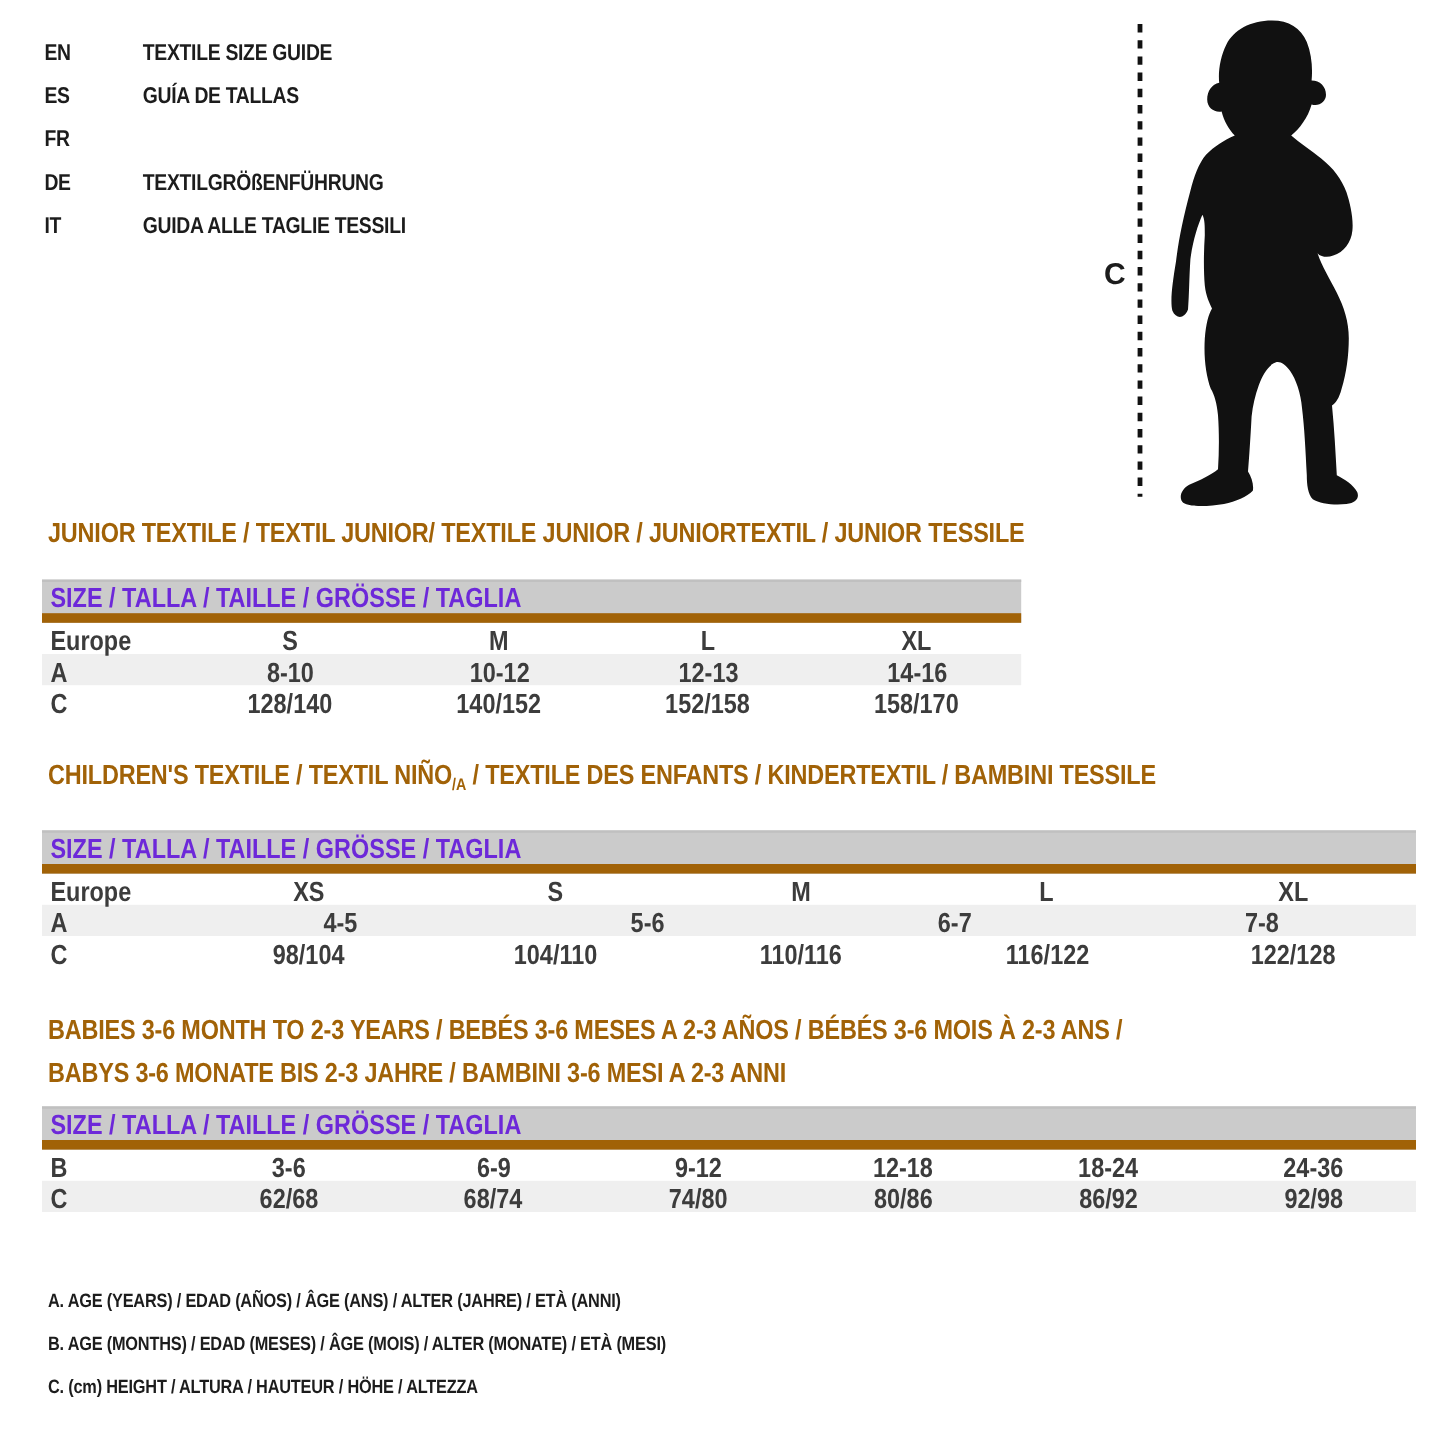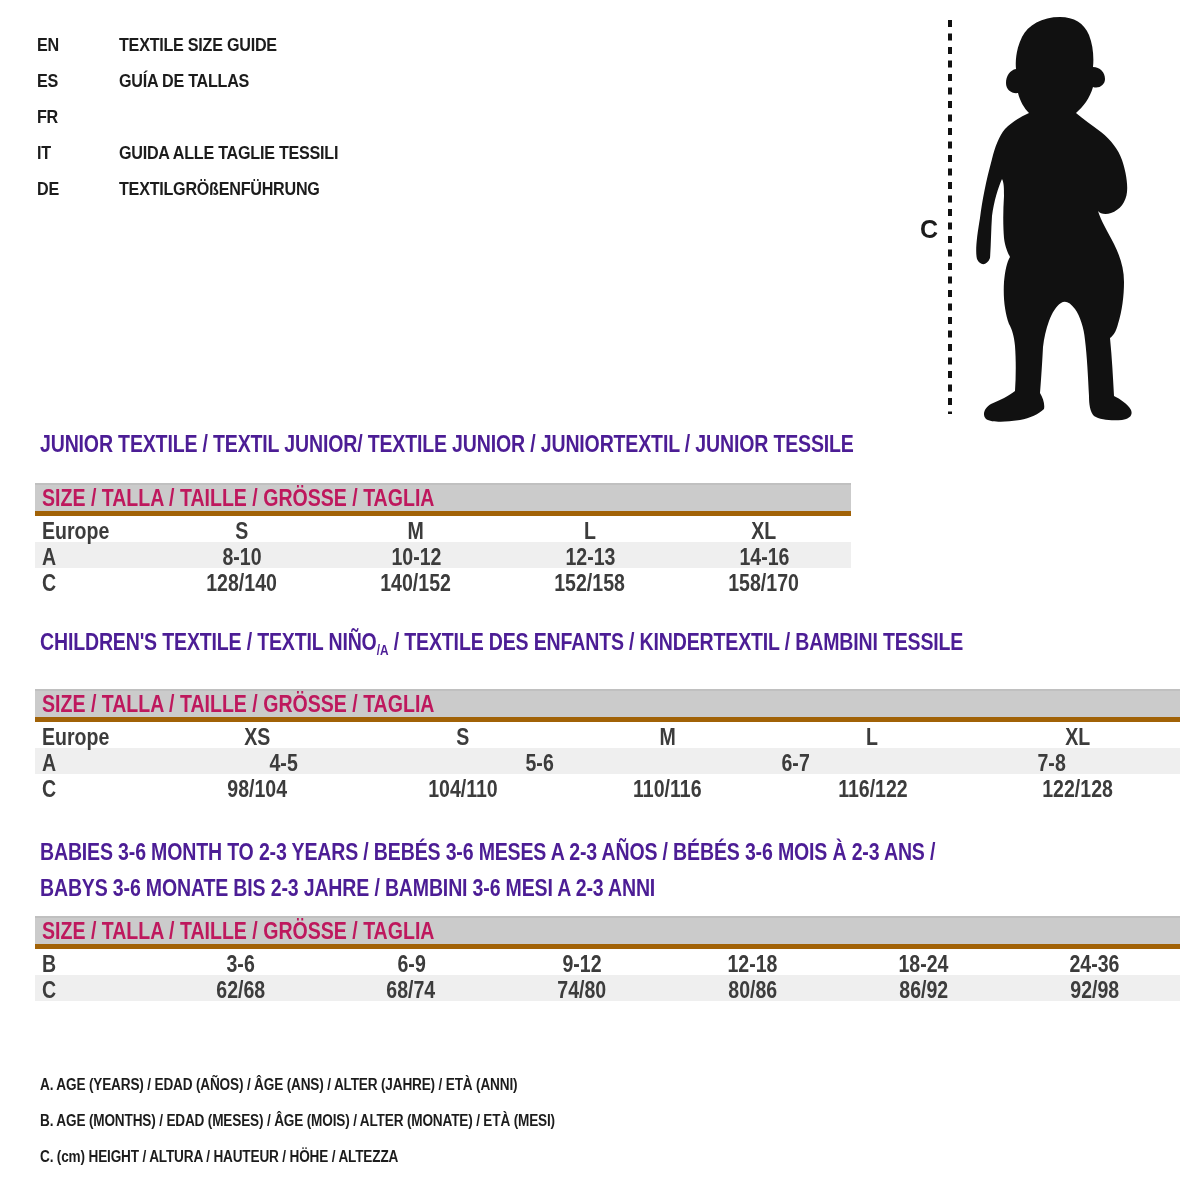--- a/index.html
+++ b/index.html
@@ -23,29 +23,29 @@
   .c-label{position:absolute;left:15px;top:203px;font-size:25px;}
 
   
   .content{position:absolute;left:35px;top:433px;width:1145px;}
   .size-section{width:1145px;}
   .size-section:nth-of-type(1){width:816px;}
   .size-section:nth-of-type(2){margin-top:37px;}
   .size-section:nth-of-type(3){margin-top:34px;}
   .section-title{
     margin:0 0 28px 5px;font-size:23px;line-height:22px;letter-spacing:-0.2px;
-    white-space:nowrap;font-weight:bold;color:#4c1d95;
+    white-space:nowrap;font-weight:bold;color:#a16207;
   }
   .size-section:nth-of-type(3) .section-title{line-height:36px;margin-bottom:10px;}
   .title-line{white-space:nowrap;}
   .sub-part{font-size:14px;vertical-align:-5px;letter-spacing:0;}
   .size-bar{
     height:26px;line-height:26px;background:#cbcbcb;
-    border-top:2px solid #c0c0c0;border-bottom:5px solid #a16207;
-    padding-left:7px;font-size:23px;color:#be185d;white-space:nowrap;
+    border-top:2px solid #c0c0c0;border-bottom:8px solid #a16207;
+    padding-left:7px;font-size:23px;color:#6d28d9;white-space:nowrap;
   }
   .t-row{display:flex;height:26px;line-height:30px;font-size:23px;color:#3c3c3c;}
   .t-row.shaded{background:#efefef;}
   .t-label{width:113px;flex:0 0 113px;padding-left:7px;}
   .t-cell{flex:1 1 0;text-align:center;}
 
   
   .legend{position:absolute;left:40px;top:1067px;}
   .legend-line{font-size:16px;line-height:36px;letter-spacing:-0.2px;white-space:nowrap;}
 </style>
@@ -63,27 +63,27 @@
   <div class="lang-row">
     <span class="lang-code"><span class="cnd">ES</span></span>
     <span class="lang-label"><span class="cnd">GUÍA DE TALLAS</span></span>
   </div>
 
   <div class="lang-row">
     <span class="lang-code"><span class="cnd">FR</span></span>
   </div>
 
   <div class="lang-row">
+    <span class="lang-code"><span class="cnd">DE</span></span>
+    <span class="lang-label"><span class="cnd">TEXTILGRÖßENFÜHRUNG</span></span>
+  </div>
+
+  <div class="lang-row">
     <span class="lang-code"><span class="cnd">IT</span></span>
     <span class="lang-label"><span class="cnd">GUIDA ALLE TAGLIE TESSILI</span></span>
-  </div>
-
-  <div class="lang-row">
-    <span class="lang-code"><span class="cnd">DE</span></span>
-    <span class="lang-label"><span class="cnd">TEXTILGRÖßENFÜHRUNG</span></span>
   </div>
 </div>
 
   <div class="figure">
     <svg width="245" height="412" viewBox="0 0 245 412">
       <line x1="45" y1="8" x2="45" y2="402" stroke="#111111" stroke-width="4" stroke-dasharray="7 6.5"></line>
       <g transform="translate(67,3)">
         <path fill="#111111" d="M88,2
           C102,2 112,8 117,20 C121,30 122,42 121,52
           C128,52 133,57 133,64 C133,70 127,74 121,72

